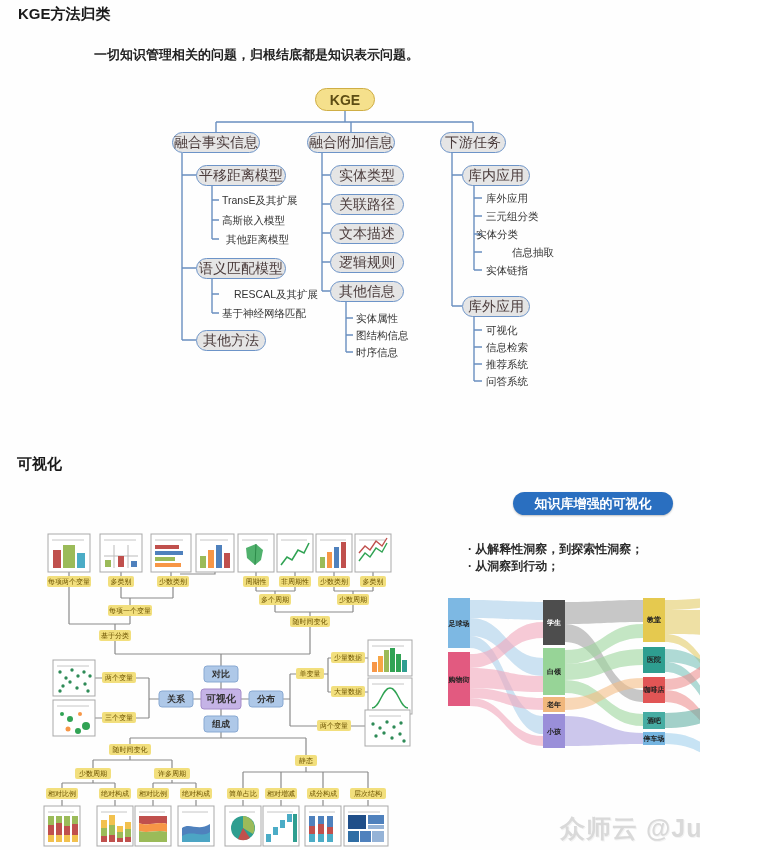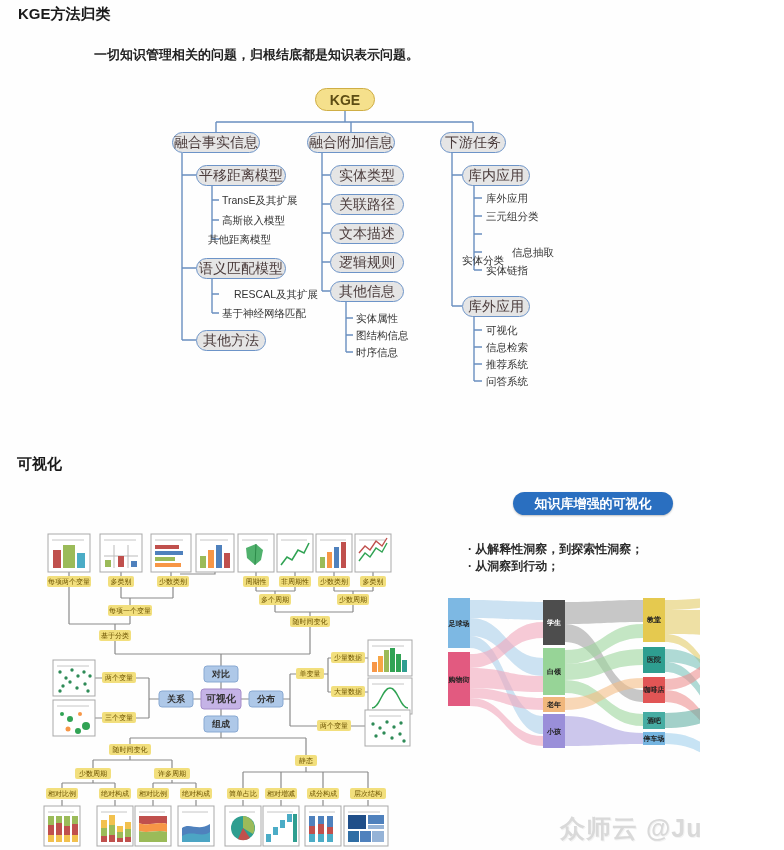--- a/index.html
+++ b/index.html
@@ -52,42 +52,42 @@
 
   <div class="pill root" style="left:315px;top:88px;width:60px;height:23px;">KGE</div>
 
   <div class="pill" style="left:172px;top:132px;width:88px;height:21px;">融合事实信息</div>
   <div class="pill" style="left:307px;top:132px;width:88px;height:21px;">融合附加信息</div>
   <div class="pill" style="left:440px;top:132px;width:66px;height:21px;">下游任务</div>
 
   <div class="pill" style="left:196px;top:165px;width:90px;height:21px;">平移距离模型</div>
   <div class="leaf" style="left:222px;top:194px;">TransE及其扩展</div>
   <div class="leaf" style="left:222px;top:214px;">高斯嵌入模型</div>
-  <div class="leaf" style="left:208px;top:233px;">其他距离模型</div>
+  <div class="leaf" style="left:226px;top:233px;">其他距离模型</div>
 
   <div class="pill" style="left:196px;top:258px;width:90px;height:21px;">语义匹配模型</div>
   <div class="leaf" style="left:222px;top:288px;margin-left:12px;">RESCAL及其扩展</div>
   <div class="leaf" style="left:222px;top:307px;">基于神经网络匹配</div>
 
   <div class="pill" style="left:196px;top:330px;width:70px;height:21px;">其他方法</div>
 
   <div class="pill" style="left:330px;top:165px;width:74px;height:21px;">实体类型</div>
   <div class="pill" style="left:330px;top:194px;width:74px;height:21px;">关联路径</div>
   <div class="pill" style="left:330px;top:223px;width:74px;height:21px;">文本描述</div>
   <div class="pill" style="left:330px;top:252px;width:74px;height:21px;">逻辑规则</div>
   <div class="pill" style="left:330px;top:281px;width:74px;height:21px;">其他信息</div>
   <div class="leaf" style="left:356px;top:312px;">实体属性</div>
   <div class="leaf" style="left:356px;top:329px;">图结构信息</div>
   <div class="leaf" style="left:356px;top:346px;"></div>
   <div class="leaf" style="left:356px;top:346px;">时序信息</div>
 
   <div class="pill" style="left:462px;top:165px;width:68px;height:21px;">库内应用</div>
   <div class="leaf" style="left:486px;top:192px;">库外应用</div>
   <div class="leaf" style="left:486px;top:210px;">三元组分类</div>
-  <div class="leaf" style="left:462px;top:228px;margin-top:26px;">实体分类</div>
+  <div class="leaf" style="left:476px;top:228px;">实体分类</div>
   <div class="leaf" style="left:512px;top:246px;">信息抽取</div>
   <div class="leaf" style="left:486px;top:264px;">实体链指</div>
 
   <div class="pill" style="left:462px;top:296px;width:68px;height:21px;">库外应用</div>
   <div class="leaf" style="left:486px;top:324px;">可视化</div>
   <div class="leaf" style="left:486px;top:341px;">信息检索</div>
   <div class="leaf" style="left:486px;top:358px;">推荐系统</div>
   <div class="leaf" style="left:486px;top:375px;">问答系统</div>
 
   <div class="abs h1" style="left:17px;top:455px;">可视化</div>

